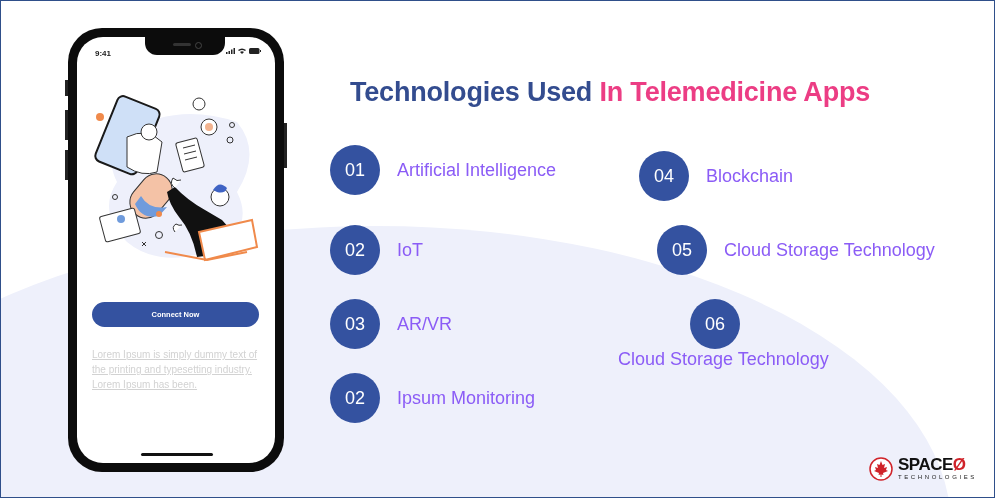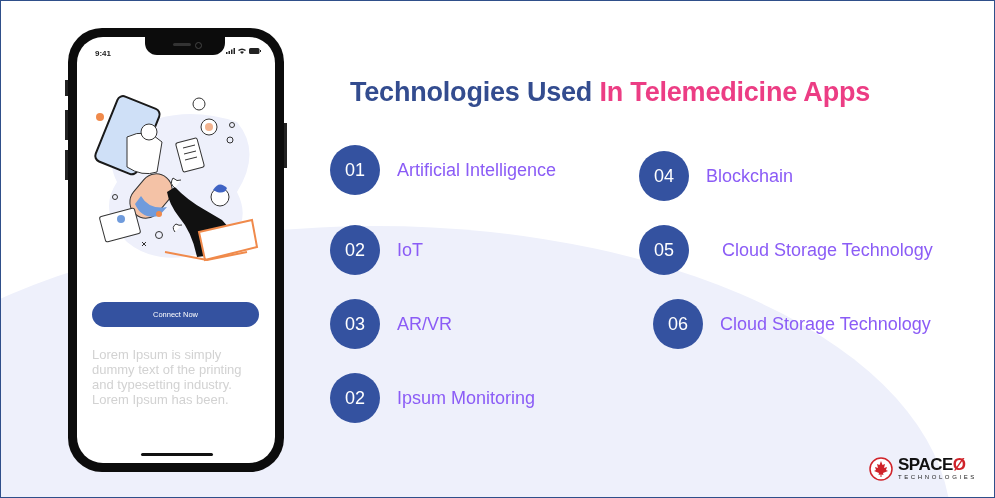--- a/index.html
+++ b/index.html
@@ -9,22 +9,22 @@
   
   .phone{position:absolute;left:67px;top:27px;width:216px;height:444px;background:#0c0c0c;border-radius:34px;}
   .phone .screen{position:absolute;left:9px;top:9px;width:198px;height:426px;background:#fff;border-radius:26px;overflow:hidden;}
   .notch{position:absolute;left:68px;top:0;width:80px;height:18px;background:#0c0c0c;border-radius:0 0 12px 12px;}
   .notch .spk{position:absolute;left:28px;top:6px;width:18px;height:3px;background:#333;border-radius:2px;}
   .notch .cam{position:absolute;left:50px;top:5px;width:5px;height:5px;border:1px solid #444;border-radius:50%;}
   .side-btn{position:absolute;background:#222;width:3px;}
   .time{position:absolute;left:18px;top:12px;font-size:8px;font-weight:bold;color:#222;}
   .status-icons{position:absolute;right:14px;top:11px;display:flex;gap:3px;align-items:flex-end;}
   .illus{position:absolute;left:10px;top:55px;width:180px;height:180px;}
-  .connect{position:absolute;left:15px;top:265px;width:167px;height:25px;border-radius:13px;background:#3452a0;color:#fff;font-size:7.5px;font-weight:normal;display:flex;align-items:center;justify-content:center;border:none;}
-  .lorem{position:absolute;left:15px;top:310px;width:170px;font-size:13px;line-height:15px;color:#d2d2d2;}
+  .connect{position:absolute;left:15px;top:265px;width:167px;height:25px;border-radius:13px;background:#3452a0;color:#fff;font-size:7.5px;font-weight:bold;display:flex;align-items:center;justify-content:center;border:none;}
+  .lorem{position:absolute;left:15px;top:310px;width:170px;font-size:10px;line-height:15px;color:#d2d2d2;text-decoration:underline;}
   .home-ind{position:absolute;left:64px;top:416px;width:72px;height:3px;background:#111;border-radius:2px;}
   
   .title{position:absolute;left:349px;top:76px;font-size:27px;font-weight:bold;letter-spacing:-0.2px;white-space:nowrap;}
   .title .t1{color:#334c8f;}
   .title .t2{color:#ec3d84;}
   
   .item{position:absolute;display:flex;align-items:center;}
   .num{width:50px;height:50px;border-radius:50%;background:#3452a0;color:#fff;font-size:18px;display:flex;align-items:center;justify-content:center;flex:none;}
   .label{margin-left:17px;font-size:18px;color:#8b5cf6;white-space:nowrap;}
   
@@ -121,25 +121,25 @@
     <div class="label">IoT</div>
   </div>
   <div class="item" style="left:329px;top:298px;justify-content:center;">
     <div class="num">03</div>
     <div class="label">AR/VR</div>
   </div>
   <div class="item" style="left:638px;top:150px;justify-content:flex-end;">
     <div class="num">04</div>
     <div class="label">Blockchain</div>
   </div>
-  <div class="item" style="left:638px;top:224px;gap:16px;">
+  <div class="item" style="left:656px;top:224px;">
     <div class="num">05</div>
     <div class="label">Cloud Storage Technology</div>
   </div>
-  <div class="item" style="left:652px;top:298px;">
+  <div class="item" style="left:600px;top:298px;flex-direction:column;">
     <div class="num">06</div>
     <div class="label">Cloud Storage Technology</div>
   </div>
   <div class="item" style="left:329px;top:372px;">
     <div class="num">02</div>
     <div class="label">Ipsum Monitoring</div>
   </div>
 
   <div class="logo">
     <svg class="leaf" viewBox="0 0 24 24">

